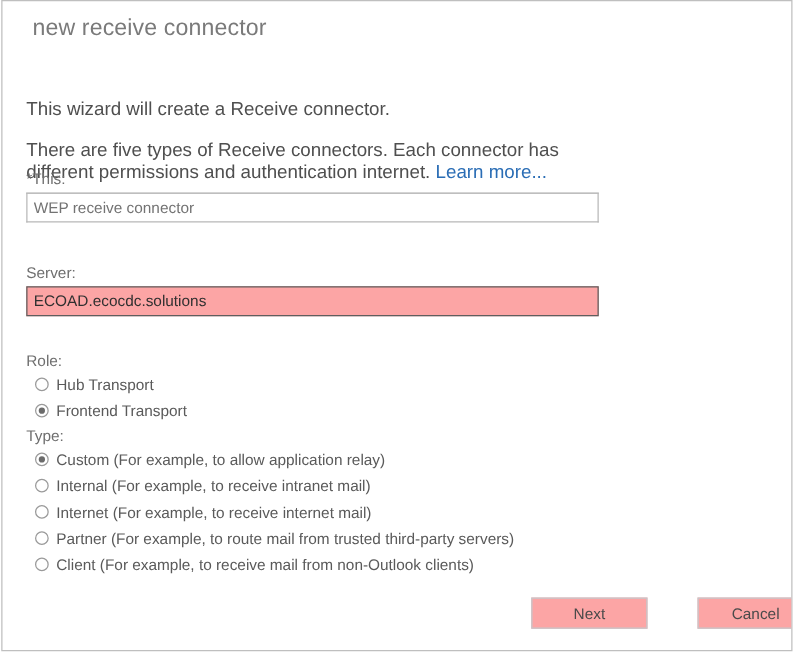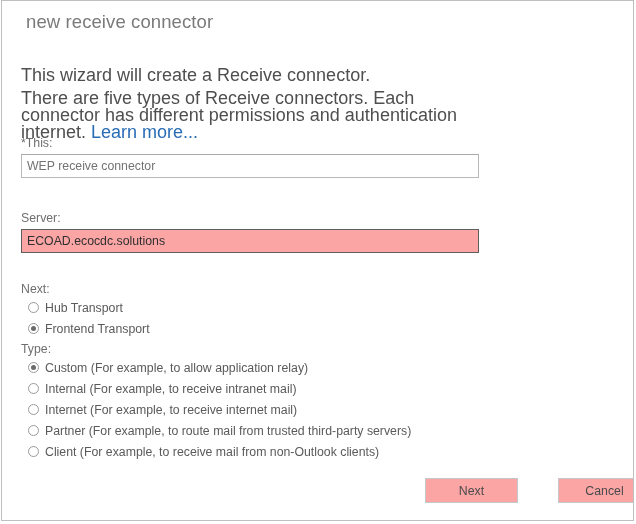--- a/index.html
+++ b/index.html
@@ -34,24 +34,24 @@
     letter-spacing: 0.1px;
     white-space: nowrap;
   }
   .body {
     position: absolute;
     left: 19px;
     top: 62px;
     width: 590px;
   }
   .para {
-    font-size: 18px;
+    font-size: 15px;
     color: #4f4f4f;
     line-height: 17px;
-    margin: 4px 0 6px 0;
+    margin: 16px 0 6px 0;
     max-width: 440px;
   }
   .para.second {
     margin-bottom: 0;
   }
   .link {
     color: #2a6db5;
     text-decoration: none;
     cursor: pointer;
   }
@@ -187,21 +187,21 @@
     <label class="field-label">*This:</label>
     <input class="text-input" type="text" value="WEP receive connector" style="">
   </div>
 
   <div class="server-block">
     <label class="field-label">Server:</label>
     <input class="text-input readonly" type="text" readonly="" value="ECOAD.ecocdc.solutions" style="">
   </div>
 
   <div class="role-block">
-    <span class="group-label">Next:</span>
+    <span class="group-label">Role:</span>
     <div class="radio-row">
       <span class="radio"></span>
       <span class="radio-label">Hub Transport</span>
     </div>
     <div class="radio-row">
       <span class="radio checked"></span>
       <span class="radio-label">Frontend Transport</span>
     </div>
   </div>
 

